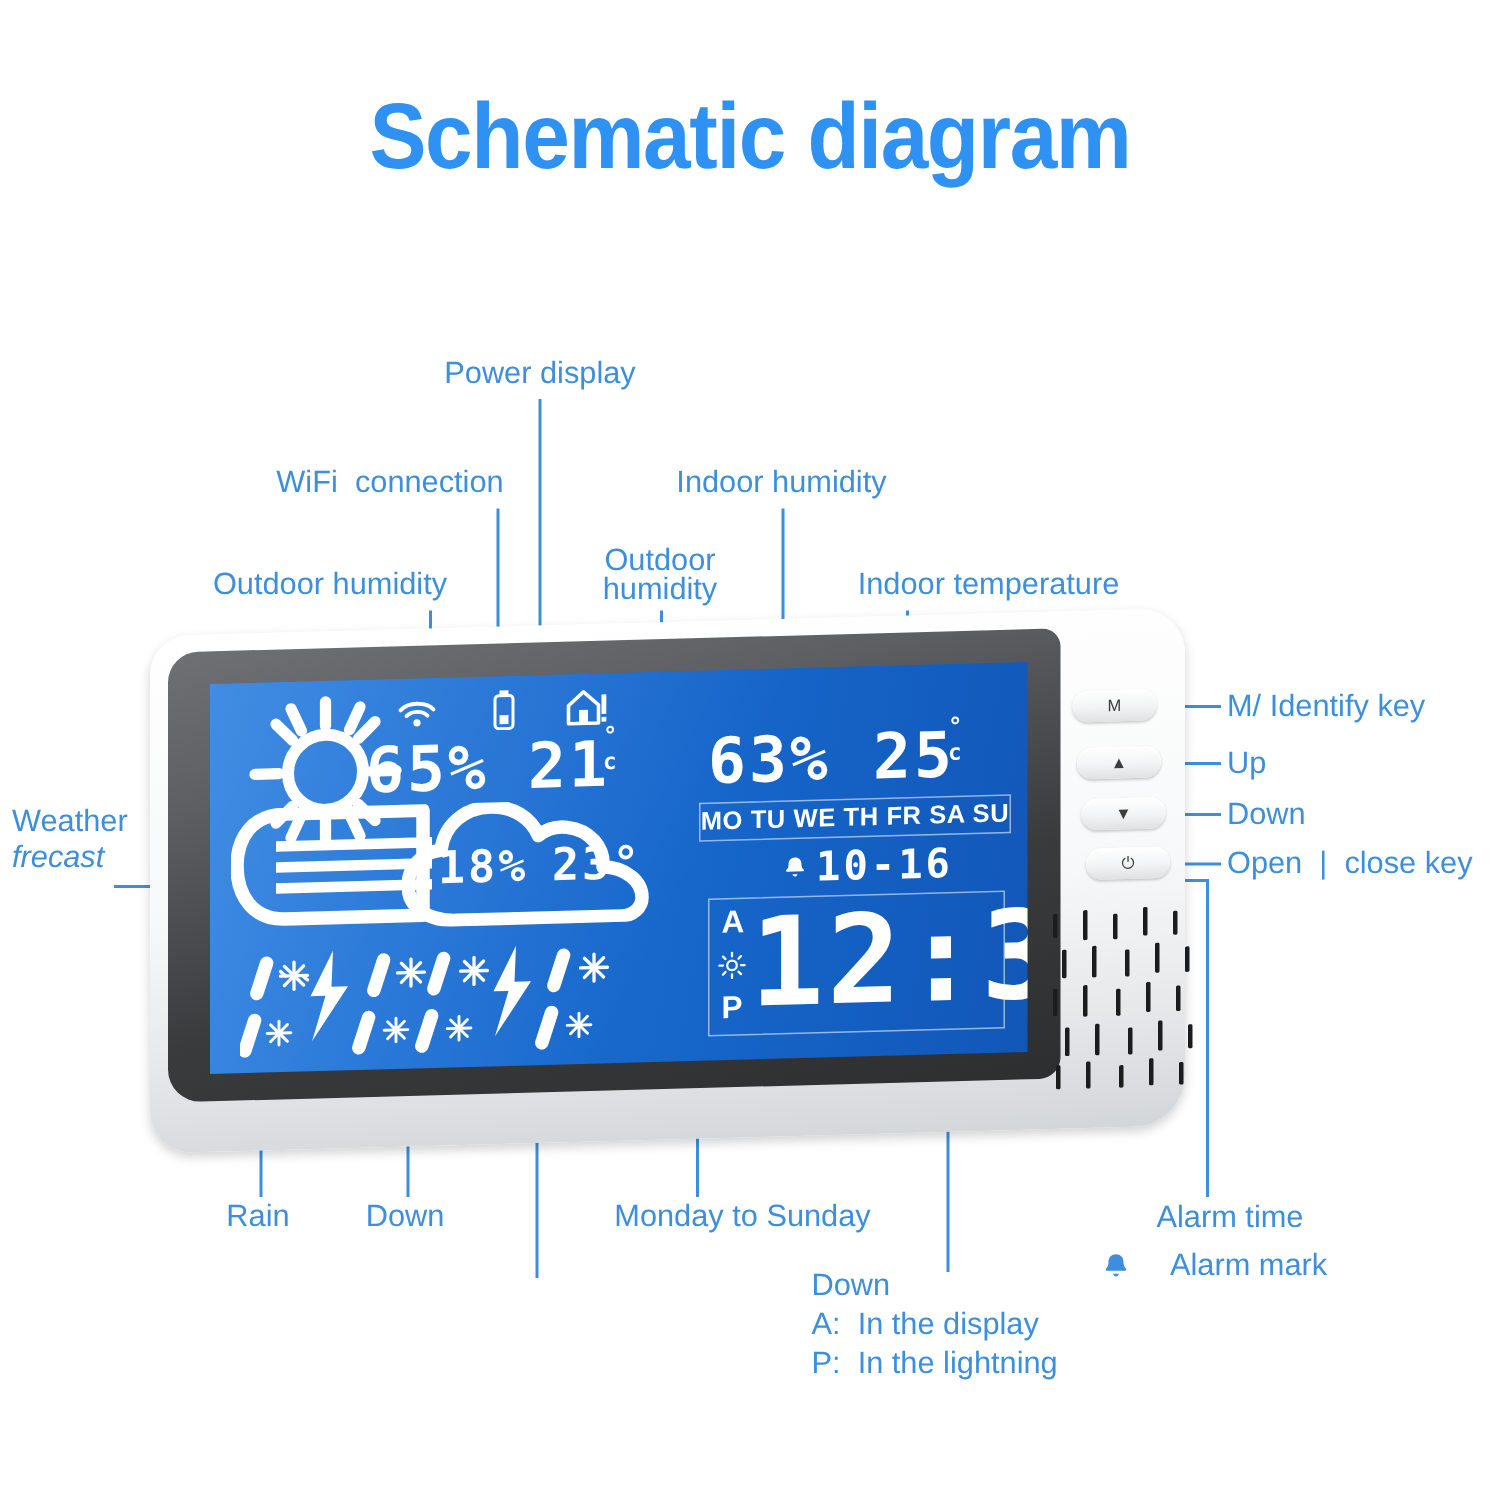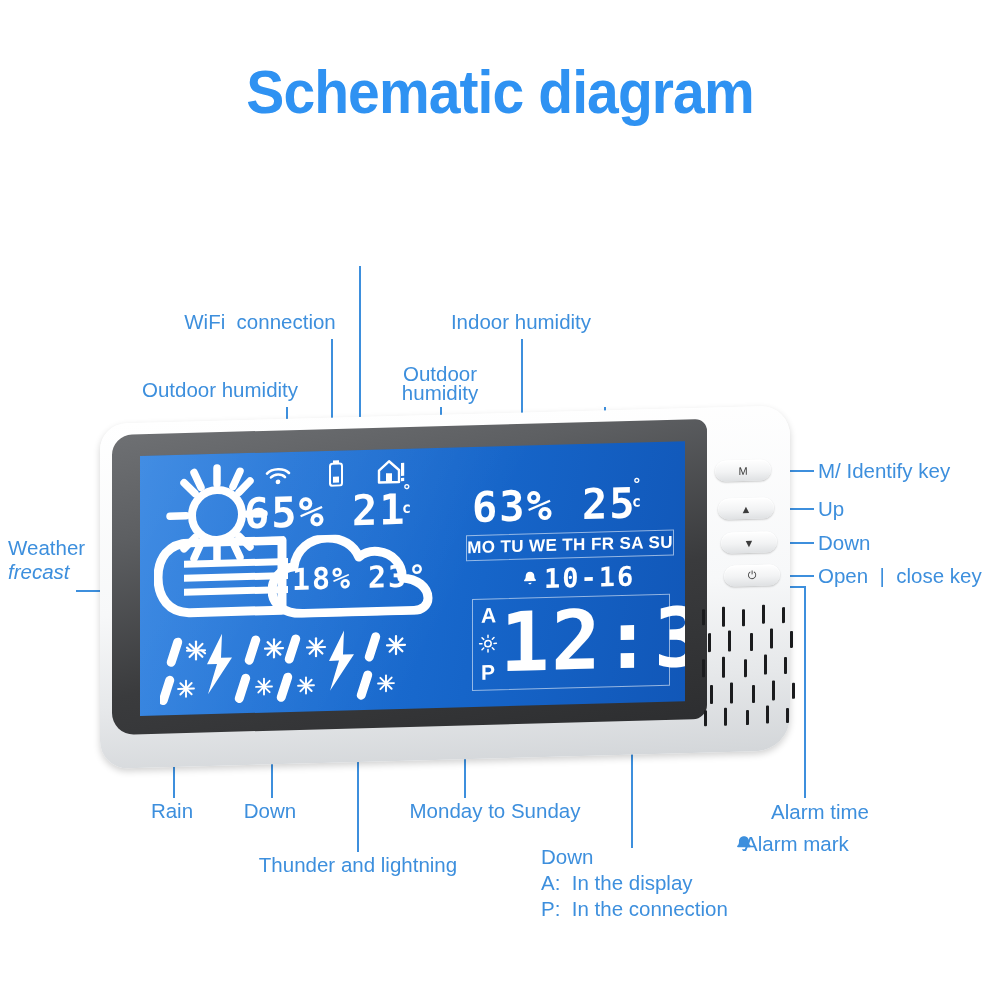--- a/index.html
+++ b/index.html
@@ -116,53 +116,54 @@
   
   .wx { position:absolute; }
 </style>
 </head>
 <body>
 
 <div id="stage">
 
   <div class="title">Schematic diagram</div>
 
+  <div class="lbl c" style="left:240px; top:238px; width:240px;">Power display</div>
 
   <div class="lbl c" style="left:140px; top:311px; width:240px;">WiFi  connection</div>
 
   <div class="lbl c" style="left:400px; top:311px; width:242px;">Indoor humidity</div>
 
   <div class="lbl c" style="left:100px; top:379px; width:240px;">Outdoor humidity</div>
 
   <div class="lbl c" style="left:382px; top:363px; width:116px;">Outdoor</div>
   <div class="lbl c" style="left:382px; top:382px; width:116px;">humidity</div>
 
+  <div class="lbl c" style="left:538px; top:379px; width:242px;">Indoor temperature</div>
 
   <div class="lbl" style="left:8px; top:537px;text-align:right;">Weather</div>
   <div class="lbl" style="left:8px; top:561px;font-style:italic;">frecast</div>
 
   <div class="lbl c" style="left:112px; top:800px; width:120px;">Rain</div>
 
   <div class="lbl c" style="left:208px; top:800px; width:124px;">Down</div>
 
-  <div class="lbl c" style="left:238px; top:854px; width:240px;">Thunder and lightning</div>
 
   <div class="lbl c" style="left:395px; top:800px; width:200px;">Monday to Sunday</div>
 
   <div class="lbl" style="left:541px; top:846px;">Down</div>
   <div class="lbl" style="left:541px; top:872px;">A:  In the display</div>
-  <div class="lbl" style="left:541px; top:898px;">P:  In the connection</div>
+  <div class="lbl" style="left:541px; top:898px;">P:  In the lightning</div>
 
   <div class="lbl c" style="left:745px; top:801px; width:150px;">Alarm time</div>
 
   <svg style="position:absolute; left:733px; top:833px;" width="22" height="22" viewBox="0 0 22 22">
     <path d="M11 3.2c-3 0-5 2.1-5 5.2 0 2.2-.6 3.4-1.6 4.3-.6.5-.3 1.5.6 1.5h12c.9 0 1.2-1 .6-1.5-1-.9-1.6-2.1-1.6-4.3 0-3.1-2-5.2-5-5.2z" fill="#3d8fdd"></path>
     <path d="M9 16.2c.3 1.1 1 1.8 2 1.8s1.7-.7 2-1.8z" fill="#3d8fdd"></path>
   </svg>
-  <div class="lbl" style="left:744px; top:833px;">Alarm mark</div>
+  <div class="lbl" style="left:780px; top:833px;">Alarm mark</div>
 
   <div class="lbl" style="left:818px; top:460px;text-align:right;">M/ Identify key</div>
   <div class="lbl" style="left:818px; top:498px;">Up</div>
   <div class="lbl" style="left:818px; top:532px;">Down</div>
   <div class="lbl" style="left:818px; top:565px;">Open  |  close key</div>
 
   <div class="ln vl" style="left:359px; top:266px; height:200px;"></div>
 
   <div class="ln vl" style="left:331px; top:339px; height:129px;"></div>
 

